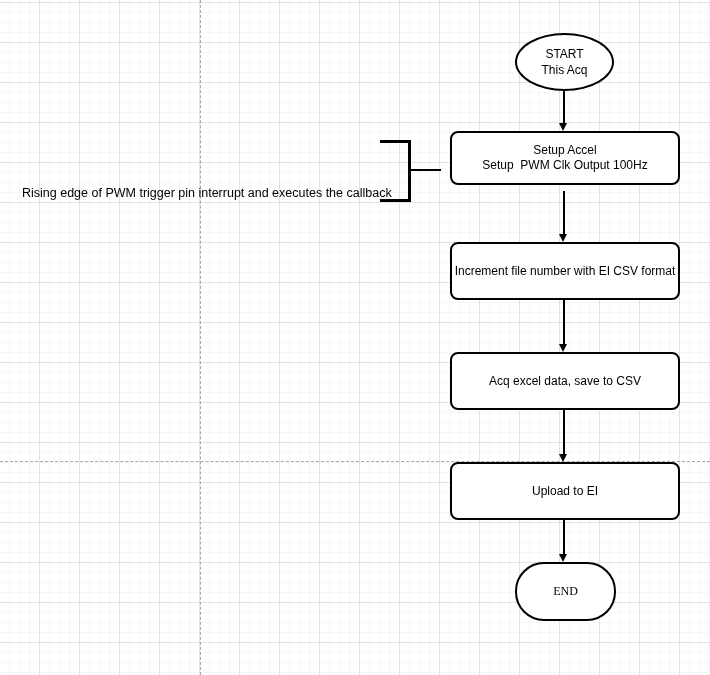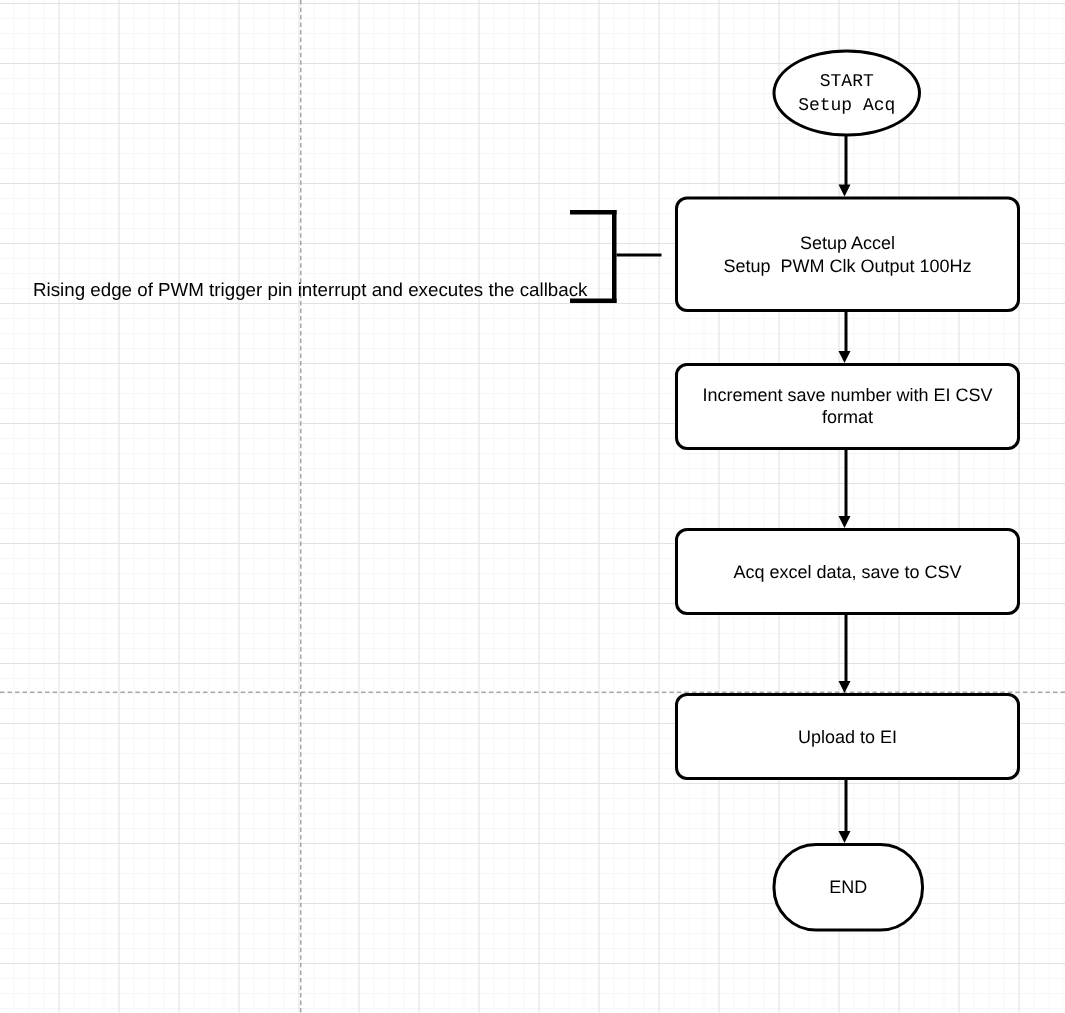--- a/index.html
+++ b/index.html
@@ -38,30 +38,30 @@
     display: flex; flex-direction: column;
     align-items: center; justify-content: center;
     text-align: center;
     font-size: 12px; line-height: 15px;
     white-space: pre-wrap;
   }
   .terminator-start {
     left: 515px; top: 33px; width: 99px; height: 58px;
     border-radius: 50%;
     line-height: 16px;
-    font-family: Liberation Mono, monospace;
   }
   .process { left: 450px; width: 230px; border-radius: 8px; }
-  #step-0 { top: 131px; height: 77px; }
+  #step-0 { top: 131px; height: 54px; }
   #step-1 { top: 242px; height: 58px; }
   #step-2 { top: 352px; height: 58px; }
   #step-3 { top: 462px; height: 58px; }
   .terminator-end {
     left: 515px; top: 562px; width: 101px; height: 59px;
     border-radius: 29px;
+    font-family: Liberation Serif, serif;
   }
 
   .arrow { position: absolute; width: 0; }
   .arrow .arrow-line {
     position: absolute; left: -1px; top: 0; bottom: 7px; width: 1.5px;
     background: #000;
   }
   .arrow .arrow-head {
     position: absolute; bottom: 0; left: -5px;
     width: 0; height: 0;
@@ -102,21 +102,21 @@
 
   <div>
     <div class="bracket-part bracket-top"></div>
     <div class="bracket-part bracket-stem"></div>
     <div class="bracket-part bracket-bottom"></div>
     <div class="bracket-part bracket-mid"></div>
   </div>
 
   <div class="shape terminator-start">
     <div>START</div>
-    <div>Setup Acq</div>
+    <div>This Acq</div>
   </div>
 
   <div class="arrow" id="arrow-0">
     <div class="arrow-line"></div>
     <div class="arrow-head"></div>
   </div>
   <div class="arrow" id="arrow-1">
     <div class="arrow-line"></div>
     <div class="arrow-head"></div>
   </div>
@@ -132,21 +132,21 @@
     <div class="arrow-line"></div>
     <div class="arrow-head"></div>
   </div>
 
   <div class="shape process" id="step-0">
     <div>Setup Accel</div>
     <div>Setup  PWM Clk Output 100Hz</div>
   </div>
 
   <div class="shape process" id="step-1">
-    <div>Increment save number with EI CSV format</div>
+    <div>Increment file number with EI CSV format</div>
   </div>
 
   <div class="shape process" id="step-3">
     <div>Upload to EI</div>
   </div>
 
   <div class="shape process" id="step-2">
     <div>Acq excel data, save to CSV</div>
   </div>
 

